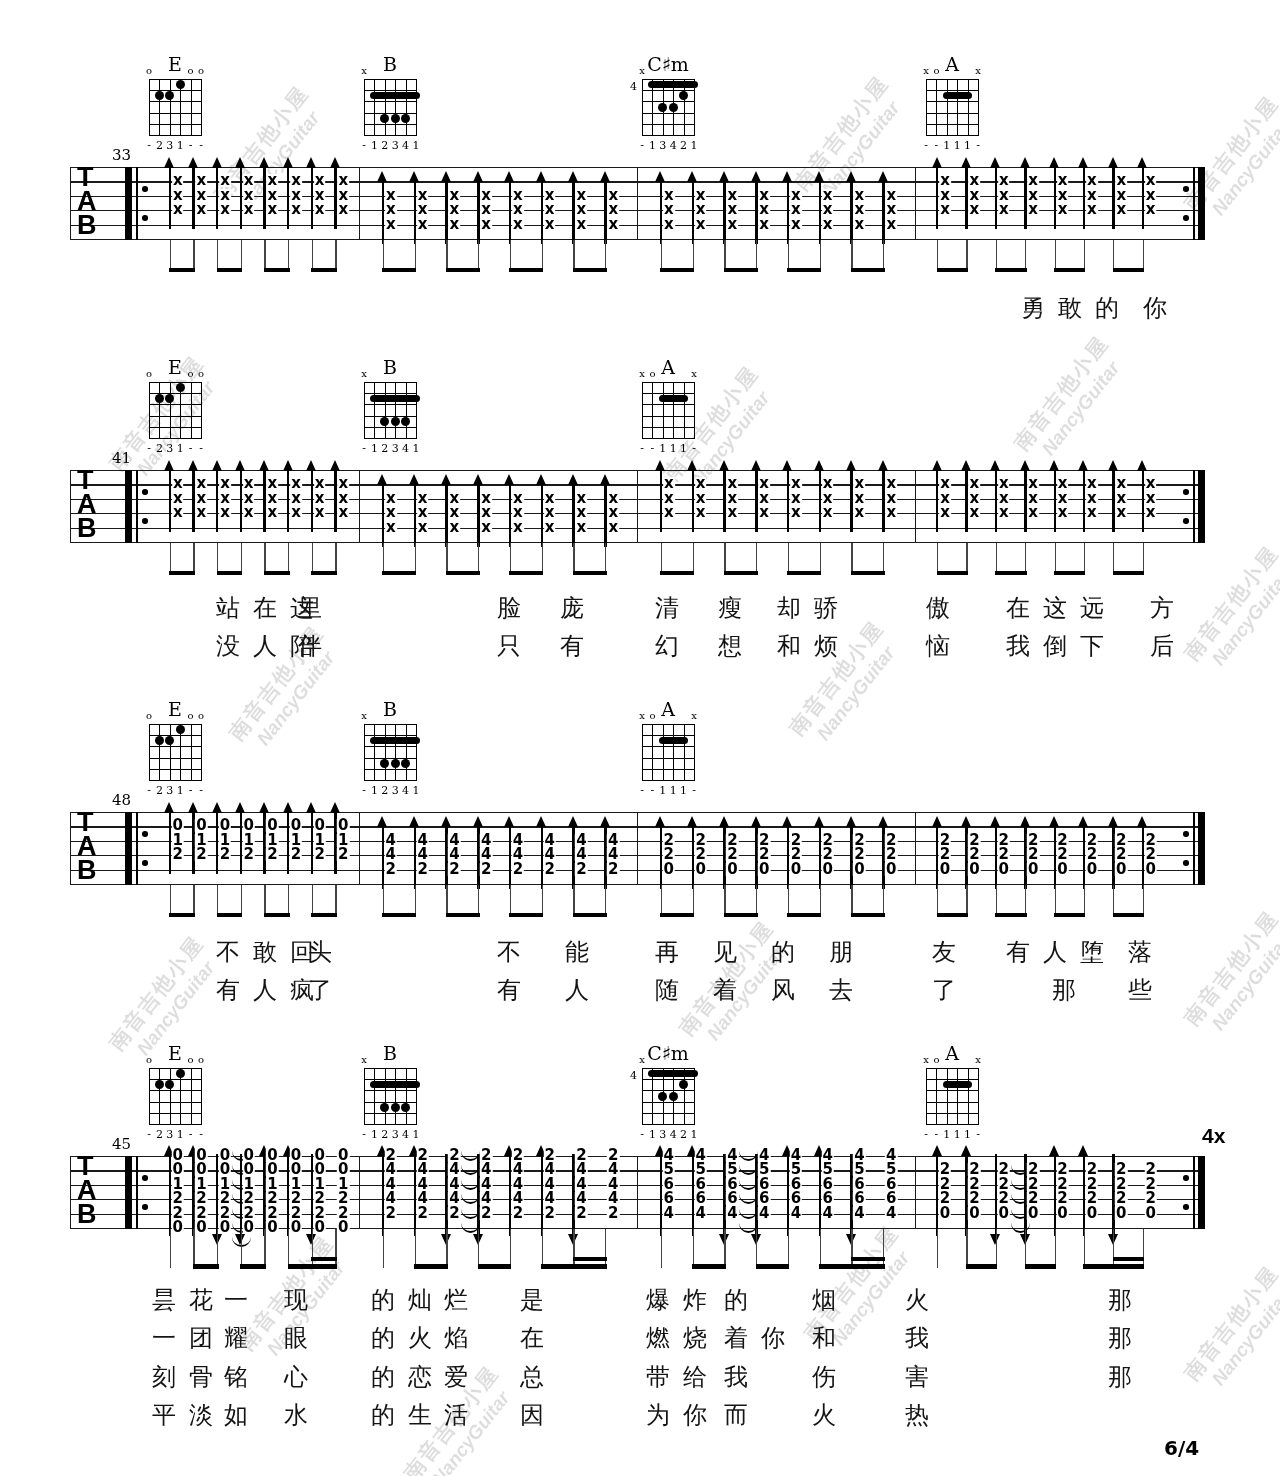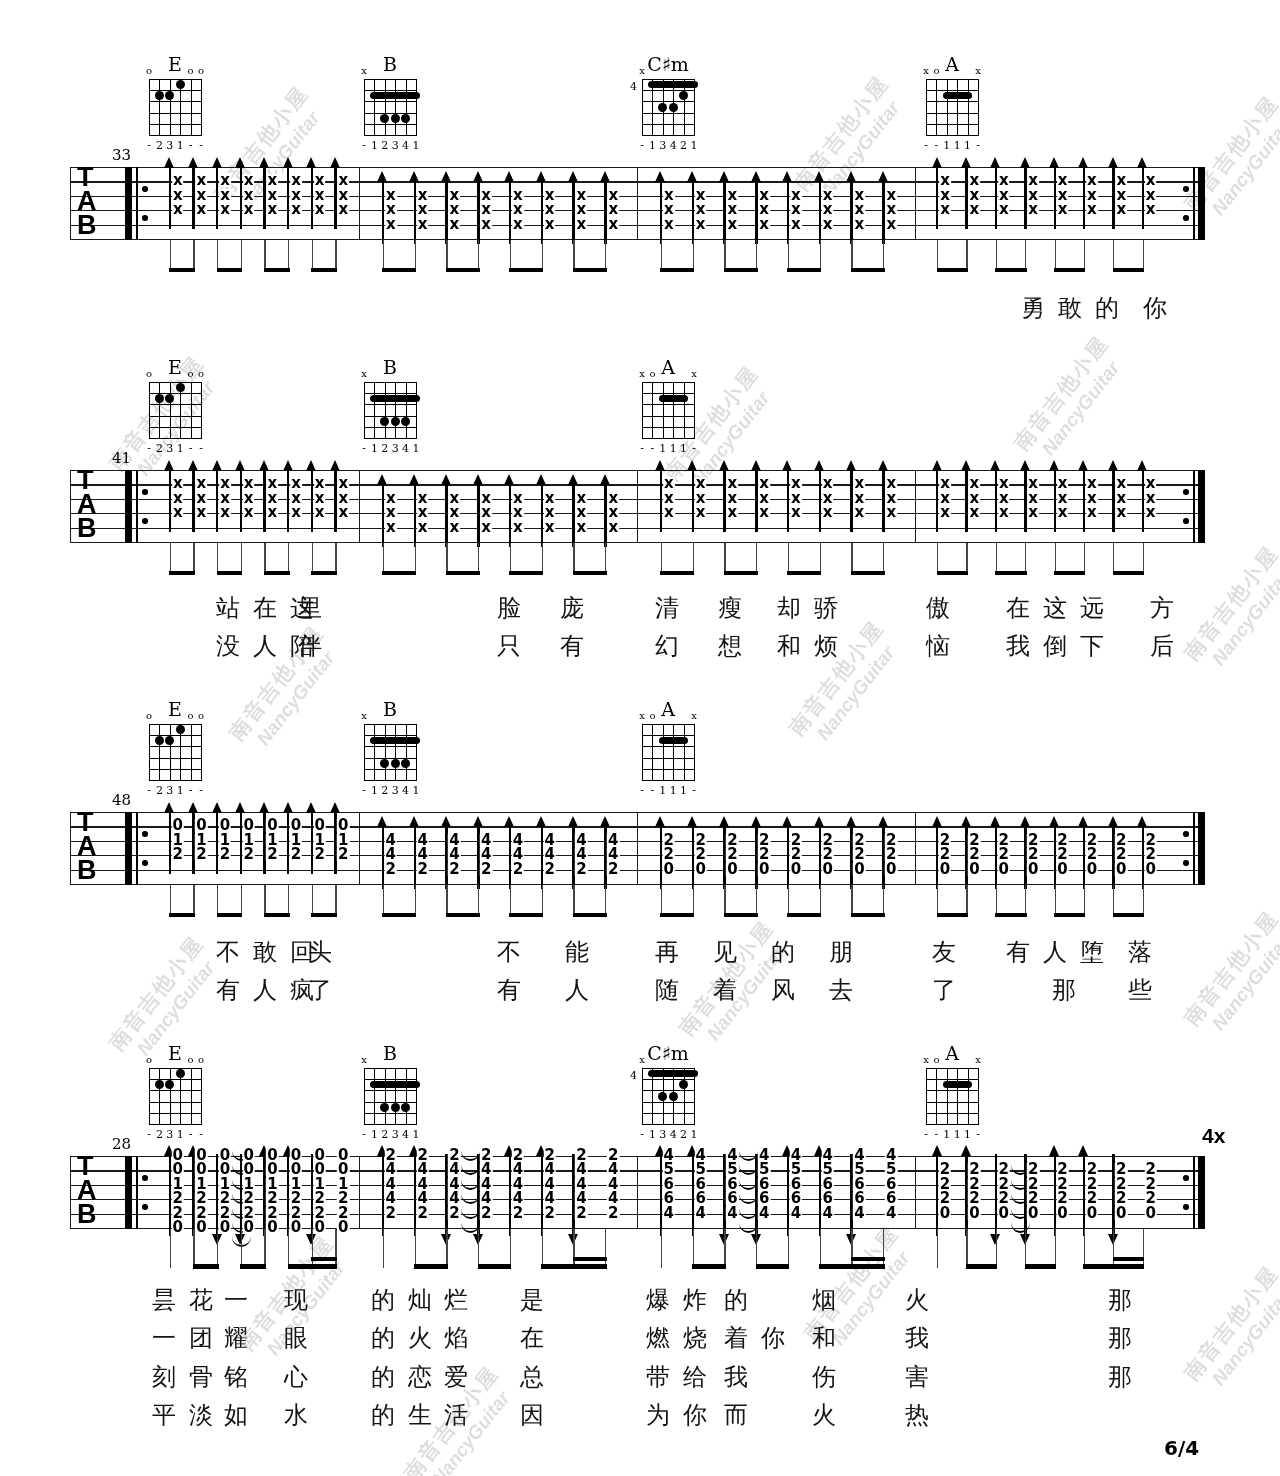--- a/index.html
+++ b/index.html
@@ -1207,21 +1207,21 @@
       <div class="abs" style="left: 70px; top: 1156px; width: 1135px; height: 1.2px; background: rgb(26, 26, 26);"></div>
       <div class="abs" style="left: 70px; top: 1170.4px; width: 1135px; height: 1.2px; background: rgb(26, 26, 26);"></div>
       <div class="abs" style="left: 70px; top: 1184.8px; width: 1135px; height: 1.2px; background: rgb(26, 26, 26);"></div>
       <div class="abs" style="left: 70px; top: 1199.2px; width: 1135px; height: 1.2px; background: rgb(26, 26, 26);"></div>
       <div class="abs" style="left: 70px; top: 1213.6px; width: 1135px; height: 1.2px; background: rgb(26, 26, 26);"></div>
       <div class="abs" style="left: 70px; top: 1228px; width: 1135px; height: 1.2px; background: rgb(26, 26, 26);"></div>
       <div class="abs" style="left: 70px; top: 1156px; width: 1.2px; height: 73px; background: rgb(26, 26, 26);"></div>
       <div class="tabletter abs" style="left: 77px; top: 1153px;">T</div>
       <div class="tabletter abs" style="left: 77px; top: 1177px;">A</div>
       <div class="tabletter abs" style="left: 77px; top: 1201px;">B</div>
-      <div class="measure-num abs" style="left: 112px; top: 1135px;">28</div>
+      <div class="measure-num abs" style="left: 112px; top: 1135px;">45</div>
       <div class="abs" style="left: 125px; top: 1156px; width: 6.5px; height: 73px; background: rgb(0, 0, 0);"></div>
       <div class="abs" style="left: 136px; top: 1156px; width: 1.5px; height: 73px; background: rgb(0, 0, 0);"></div>
       <div class="abs" style="left: 142px; top: 1175px; width: 5.5px; height: 5.5px; background: rgb(0, 0, 0); border-radius: 50%;"></div>
       <div class="abs" style="left: 142px; top: 1204px; width: 5.5px; height: 5.5px; background: rgb(0, 0, 0); border-radius: 50%;"></div>
       <div class="abs" style="left: 1183px; top: 1175px; width: 5.5px; height: 5.5px; background: rgb(0, 0, 0); border-radius: 50%;"></div>
       <div class="abs" style="left: 1183px; top: 1204px; width: 5.5px; height: 5.5px; background: rgb(0, 0, 0); border-radius: 50%;"></div>
       <div class="abs" style="left: 1193px; top: 1156px; width: 1.5px; height: 73px; background: rgb(0, 0, 0);"></div>
       <div class="abs" style="left: 1198px; top: 1156px; width: 7px; height: 73px; background: rgb(0, 0, 0);"></div>
       <div class="abs" style="left: 359px; top: 1156px; width: 1.2px; height: 73px; background: rgb(26, 26, 26);"></div>
       <div class="abs" style="left: 637px; top: 1156px; width: 1.2px; height: 73px; background: rgb(26, 26, 26);"></div>

